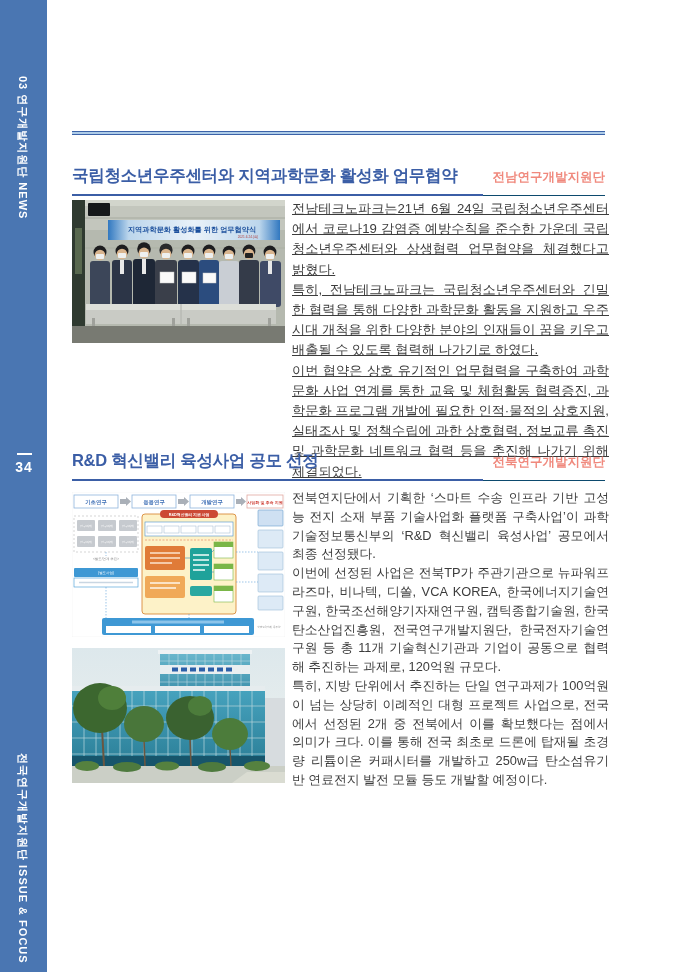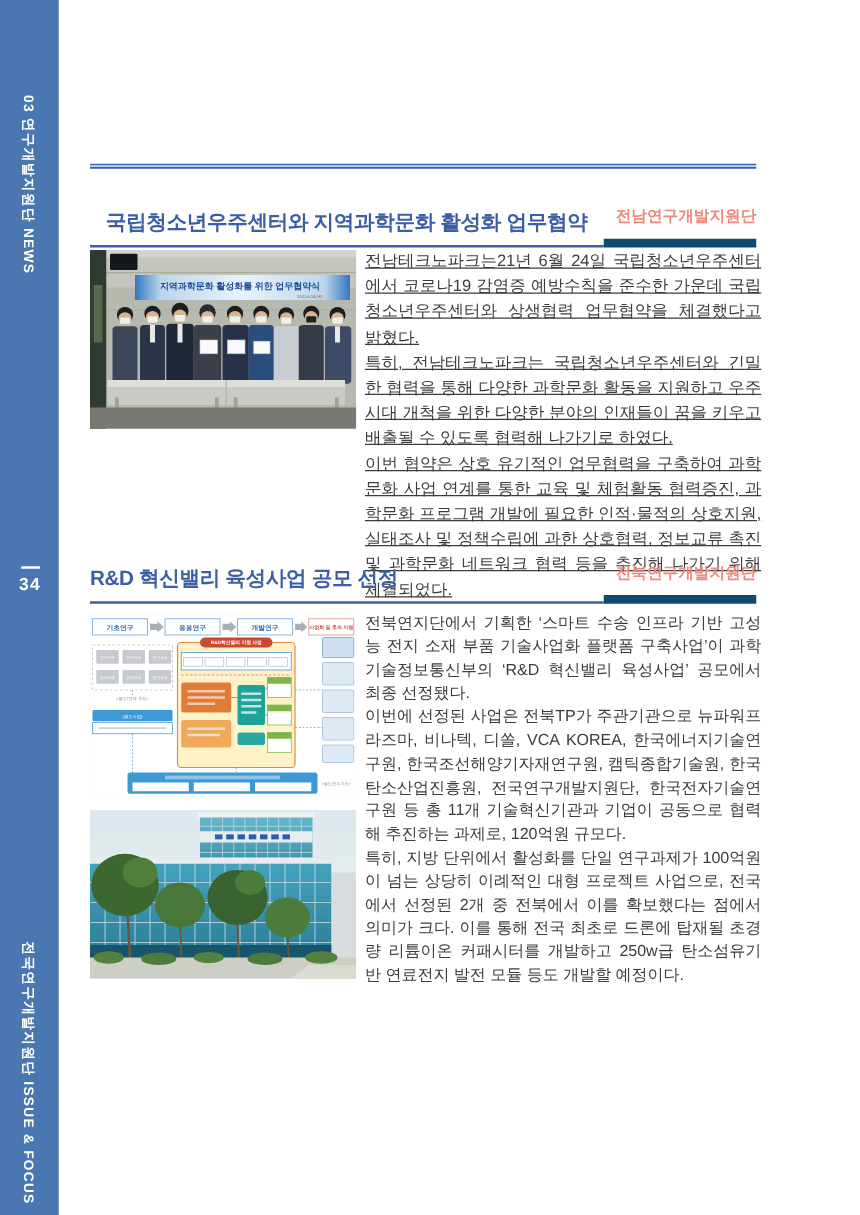--- a/index.html
+++ b/index.html
@@ -16,21 +16,21 @@
   .page-dash{position:absolute;left:17px;top:453px;width:15px;height:2px;background:#ffffff;}
   .page-num{position:absolute;left:2px;top:459px;width:44px;text-align:center;
     color:#ffffff;font-weight:bold;font-size:14px;letter-spacing:1px;}
   
   .rule-top{position:absolute;left:72px;top:131px;width:533px;height:4px;
     background:linear-gradient(#3c63a8 0 28%, #aecce8 28% 72%, #3c63a8 72% 100%);}
   .title-row{position:absolute;left:72px;width:533px;display:flex;align-items:flex-end;}
   .title-row .ttl{flex:1;font-size:16.5px;font-weight:bold;color:#3b5ea6;
     padding-bottom:7px;border-bottom:2.5px solid #3b5ea6;letter-spacing:-0.3px;}
   .title-row .dept{font-size:12.5px;font-weight:bold;color:#f0897d;white-space:nowrap;
-    padding-bottom:9px;padding-left:10px;border-bottom:7px solid #0c4a6e;}
+    padding-bottom:9px;padding-left:10px;border-bottom:1px solid #0c4a6e;}
   .body-text{position:absolute;left:292px;width:317px;color:#3c3c3c;
     text-align:justify;}
   .body-text p{margin:0;}
   .bt-a1{top:199px;font-size:13.2px;line-height:20.2px;text-decoration:underline;}
   .bt-a2{top:489px;font-size:12.8px;line-height:18.8px;}
   .fig{position:absolute;display:block;line-height:0;}
   .fig-photo1{left:72px;top:200px;width:213px;height:143px;}
   .fig-diagram{left:72px;top:492px;width:213px;height:145px;}
   .fig-building{left:72px;top:648px;width:213px;height:135px;}
   svg{display:block;}
@@ -40,21 +40,21 @@
 
 <div class="sidebar">
   <div class="vtext vtext-top">03 연구개발지원단 NEWS</div>
   <div class="page-dash"></div>
   <div class="page-num">34</div>
   <div class="vtext vtext-bottom">전국연구개발지원단 ISSUE &amp; FOCUS</div>
 </div>
 
 <div class="rule-top"></div>
 
-<div class="title-row" style="top:165px;text-align:center;">
+<div class="title-row" style="top:165px;">
   <div class="ttl">국립청소년우주센터와 지역과학문화 활성화 업무협약</div>
   <div class="dept">전남연구개발지원단</div>
 </div>
 
 <div class="fig fig-photo1">
   <svg width="213" height="143" viewBox="0 0 213 143">
     <defs>
       <linearGradient id="bannerG" x1="0" y1="0" x2="1" y2="0">
         <stop offset="0" stop-color="#3178c0"></stop>
           <stop offset="0.12" stop-color="#bcd6ec"></stop>
@@ -357,14 +357,14 @@
       <ellipse cx="140" cy="119" rx="14" ry="5" fill="#4e7a3e"></ellipse>
       <ellipse cx="185" cy="118" rx="13" ry="5" fill="#55813f"></ellipse>
       <polygon points="160,135 213,135 213,124 175,124" fill="#dadcd2"></polygon>
     </g>
   </svg>
 </div>
 
 <div class="body-text bt-a2">
   <p>전북연지단에서 기획한 ‘스마트 수송 인프라 기반 고성능 전지 소재 부품 기술사업화 플랫폼 구축사업’이 과학기술정보통신부의 ‘R&amp;D 혁신밸리 육성사업’ 공모에서 최종 선정됐다.</p>
   <p>이번에 선정된 사업은 전북TP가 주관기관으로 뉴파워프라즈마, 비나텍, 디쏠, VCA KOREA, 한국에너지기술연구원, 한국조선해양기자재연구원, 캠틱종합기술원, 한국탄소산업진흥원, 전국연구개발지원단, 한국전자기술연구원 등 총 11개 기술혁신기관과 기업이 공동으로 협력해 추진하는 과제로, 120억원 규모다.</p>
-  <p>특히, 지방 단위에서 활성화를 단일 연구과제가 100억원이 넘는 상당히 이례적인 대형 프로젝트 사업으로, 전국에서 선정된 2개 중 전북에서 이를 확보했다는 점에서 의미가 크다. 이를 통해 전국 최초로 드론에 탑재될 초경량 리튬이온 커패시터를 개발하고 250w급 탄소섬유기반 연료전지 발전 모듈 등도 개발할 예정이다.</p>
+  <p>특히, 지방 단위에서 추진하는 단일 연구과제가 100억원이 넘는 상당히 이례적인 대형 프로젝트 사업으로, 전국에서 선정된 2개 중 전북에서 이를 확보했다는 점에서 의미가 크다. 이를 통해 전국 최초로 드론에 탑재될 초경량 리튬이온 커패시터를 개발하고 250w급 탄소섬유기반 연료전지 발전 모듈 등도 개발할 예정이다.</p>
 </div>
 
 </body></html>

